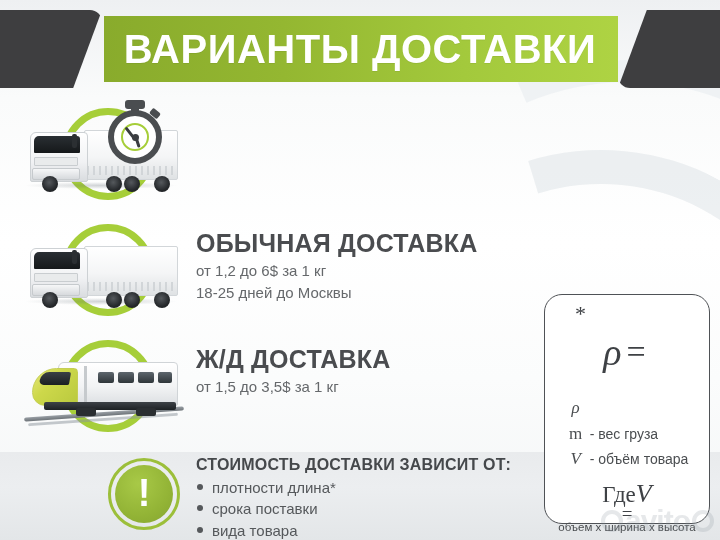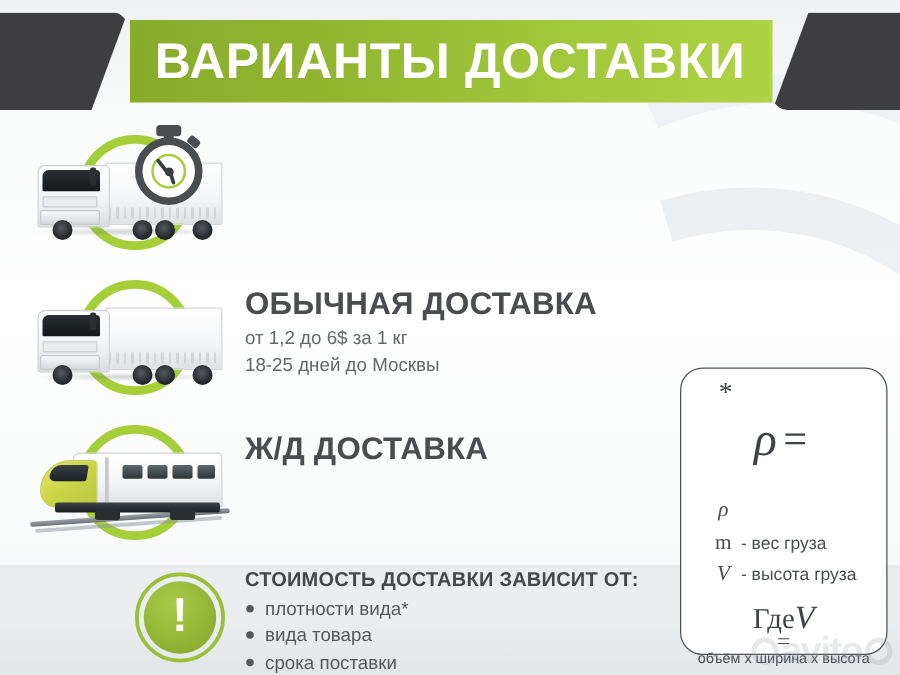--- a/index.html
+++ b/index.html
@@ -426,58 +426,59 @@
         <div class="tn-win tn-w2"></div>
         <div class="tn-win tn-w3"></div>
         <div class="tn-win tn-w4"></div>
         <div class="tn-skirt"></div>
         <div class="tn-bogie tb1"></div>
         <div class="tn-bogie tb2"></div>
       </div>
     </div>
     <div class="opt-text">
       <div class="opt-title">Ж/Д ДОСТАВКА</div>
+      <div class="opt-line">от 1,5 до 3,5$ за 1 кг</div>
     </div>
   </div>
 
   <div class="bottom-band"></div>
 
   <div class="bang">
     <div class="bang-ring"></div>
     <div class="bang-disc"></div>
     <div class="bang-mark">!</div>
   </div>
 
   <div class="cost-block">
     <div class="cost-title">СТОИМОСТЬ ДОСТАВКИ ЗАВИСИТ ОТ:</div>
     <ul class="cost-list">
-      <li>плотности вида*</li>
+      <li>плотности длина*</li>
+      <li>срока поставки</li>
       <li>вида товара</li>
-      <li>срока поставки</li>
     </ul>
   </div>
 
   <div class="formula-card">
     <div class="f-star">*</div>
     <div class="f-main">
       <span class="f-rho">ρ</span>
       <span class="f-eq">=</span>
     </div>
 
     <div class="f-legend">
       <div>
         <span class="f-sym italic">ρ</span>
       </div>
       <div>
         <span class="f-sym">m</span>
         <span class="f-desc">- вес груза</span>
       </div>
       <div>
         <span class="f-sym italic">V</span>
-        <span class="f-desc">- высота груза</span>
+        <span class="f-desc">- объём товара</span>
       </div>
     </div>
 
     <div class="f-where">
       <span>Где</span><i>V</i>
     </div>
     <div class="f-where f-where-eq">=</div>
     <div class="f-dims">объём x ширина x высота</div>
   </div>
 

